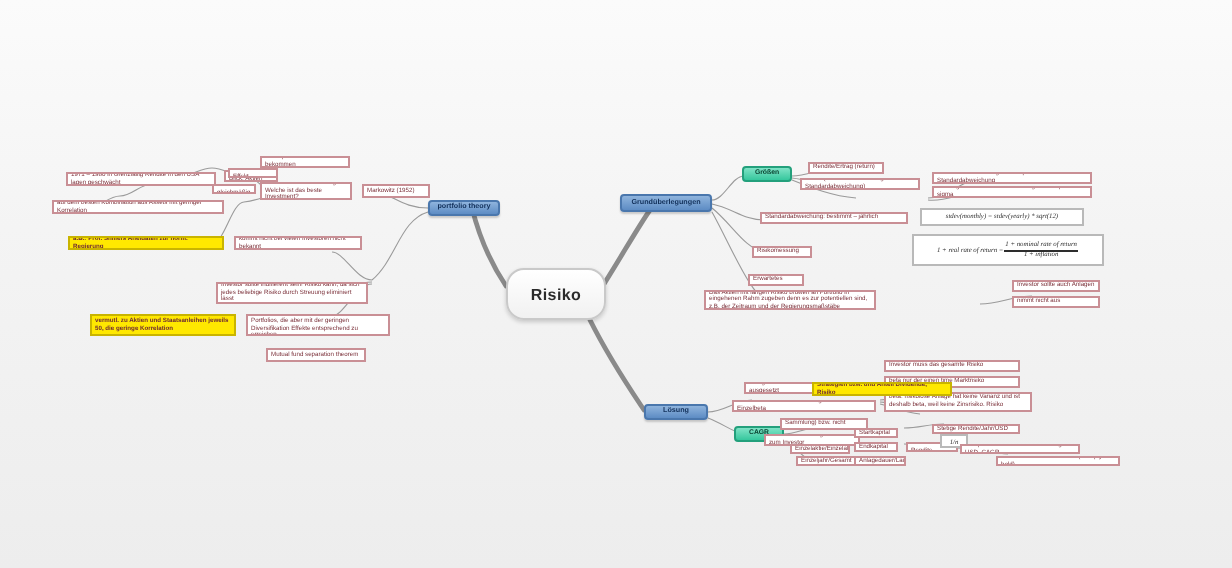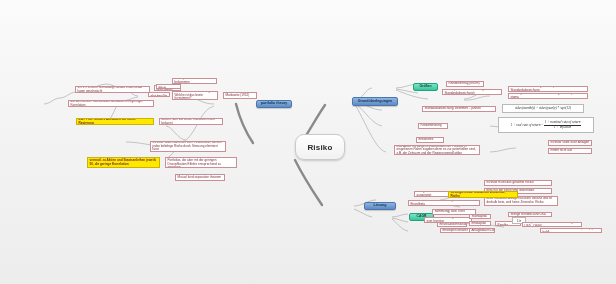--- a/index.html
+++ b/index.html
@@ -5,21 +5,21 @@
   html,body{margin:0;padding:0;}
   body{
     width:616px;height:284px;
     background:linear-gradient(180deg,#fbfbfb 0%,#f4f4f4 40%,#ededed 100%);
     font-family:"Liberation Sans",sans-serif;
     overflow:hidden;position:relative;
   }
   #canvas{position:absolute;inset:0;}
   svg.links{position:absolute;left:0;top:0;width:616px;height:284px;pointer-events:none;}
 
-  .node{position:absolute;box-sizing:border-box;margin-left:42px;}
+  .node{position:absolute;box-sizing:border-box;}
 
   
   .root{
     background:linear-gradient(180deg,#ffffff,#f1f1f1);
     border:1px solid #c9c9c9;border-radius:9px;
     box-shadow:0 1px 2px rgba(0,0,0,.18);
     display:flex;align-items:center;justify-content:center;
     font-size:8px;font-weight:bold;color:#2b2b2b;letter-spacing:.2px;
   }
 

